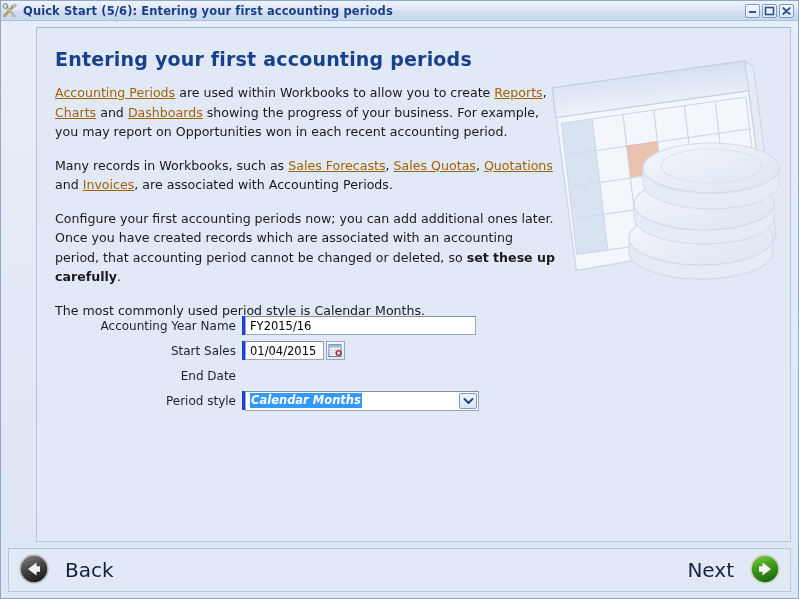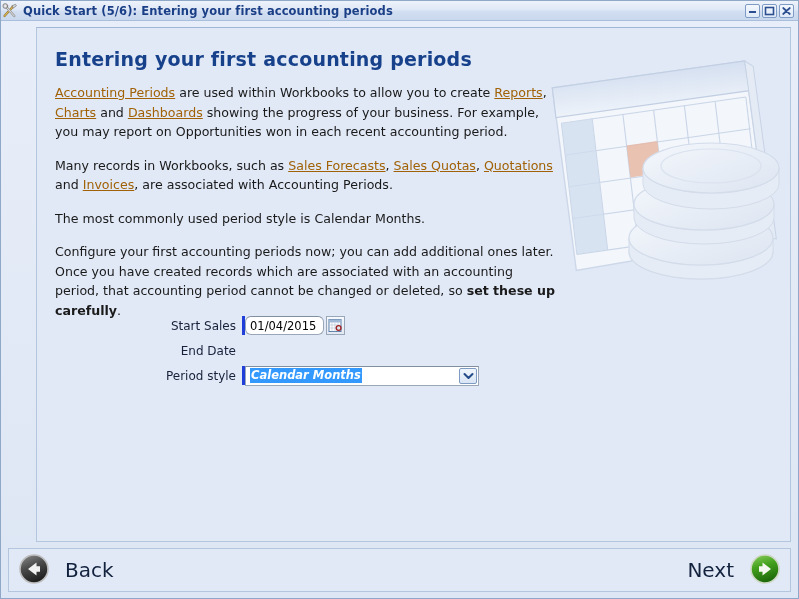--- a/index.html
+++ b/index.html
@@ -149,21 +149,21 @@
     border-top-color: #828f9f;
     background: #ffffff;
     font-family: "DejaVu Sans", "Liberation Sans", sans-serif;
     font-size: 11.5px;
     color: #000;
     padding: 0 2px 0 4px;
     outline: none;
     line-height: 17px;
   }
   .w-name { width: 231px; }
-  .w-date { width: 79px; border-radius: 6px; }
+  .w-date { width: 79px; }
   .calbtn {
     width: 19px;
     height: 19px;
     margin-left: 2px;
     box-sizing: border-box;
     border: 1px solid #9aa7b8;
     background: linear-gradient(to bottom, #f6f9fd 0%, #e2e9f3 100%);
     position: relative;
     cursor: pointer;
     flex: 0 0 auto;
@@ -327,26 +327,33 @@
         <ellipse cx="185" cy="116" rx="68" ry="25" fill="url(#coinG)" stroke="#d3dcea" stroke-width="1.2"></ellipse>
         <ellipse cx="185" cy="114" rx="50" ry="17" fill="none" stroke="#dae2ee" stroke-width="1.2"></ellipse>
       </g>
     </svg>
 
     <div class="page-title">Entering your first accounting periods</div>
 
     <div class="body-copy">
       <p><span class="lnk">Accounting Periods</span><span> are used within Workbooks to allow you to create </span><span class="lnk">Reports</span><span>, </span><span class="lnk">Charts</span><span> and </span><span class="lnk">Dashboards</span><span> showing the progress of your business. For example, you may report on Opportunities won in each recent accounting period.</span></p>
       <p><span>Many records in Workbooks, such as </span><span class="lnk">Sales Forecasts</span><span>, </span><span class="lnk">Sales Quotas</span><span>, </span><span class="lnk">Quotations</span><span> and </span><span class="lnk">Invoices</span><span>, are associated with Accounting Periods.</span></p>
+      <p><span>Configure your first accounting periods now; you can add additional ones later. Once you have created records which are associated with an accounting period, that accounting period cannot be changed or deleted, so </span><span class="bold">set these up carefully</span><span>.</span></p>
       <p><span>The most commonly used period style is Calendar Months.</span></p>
-      <p><span>Configure your first accounting periods now; you can add additional ones later. Once you have created records which are associated with an accounting period, that accounting period cannot be changed or deleted, so </span><span class="bold">set these up carefully</span><span>.</span></p>
     </div>
 
     <div class="form">
 
+      <div class="frow">
+        <div class="flabel">Accounting Year Name</div>
+        <div class="ctrl-wrap">
+          <span class="req-bar"></span>
+          <input class="tinput w-name" type="text" value="FY2015/16" style="">
+        </div>
+      </div>
 
       <div class="frow">
         <div class="flabel">Start Sales</div>
         <div class="ctrl-wrap">
           <span class="req-bar"></span>
           <input class="tinput w-date" type="text" value="01/04/2015" style="">
           <span class="calbtn">
             <svg width="17" height="17" viewBox="0 0 17 17">
               <rect x="2" y="2.5" width="12" height="12" fill="#ffffff" stroke="#5a7ca8" stroke-width="1"></rect>
               <rect x="2" y="2.5" width="12" height="3" fill="#9fb8d6"></rect>

